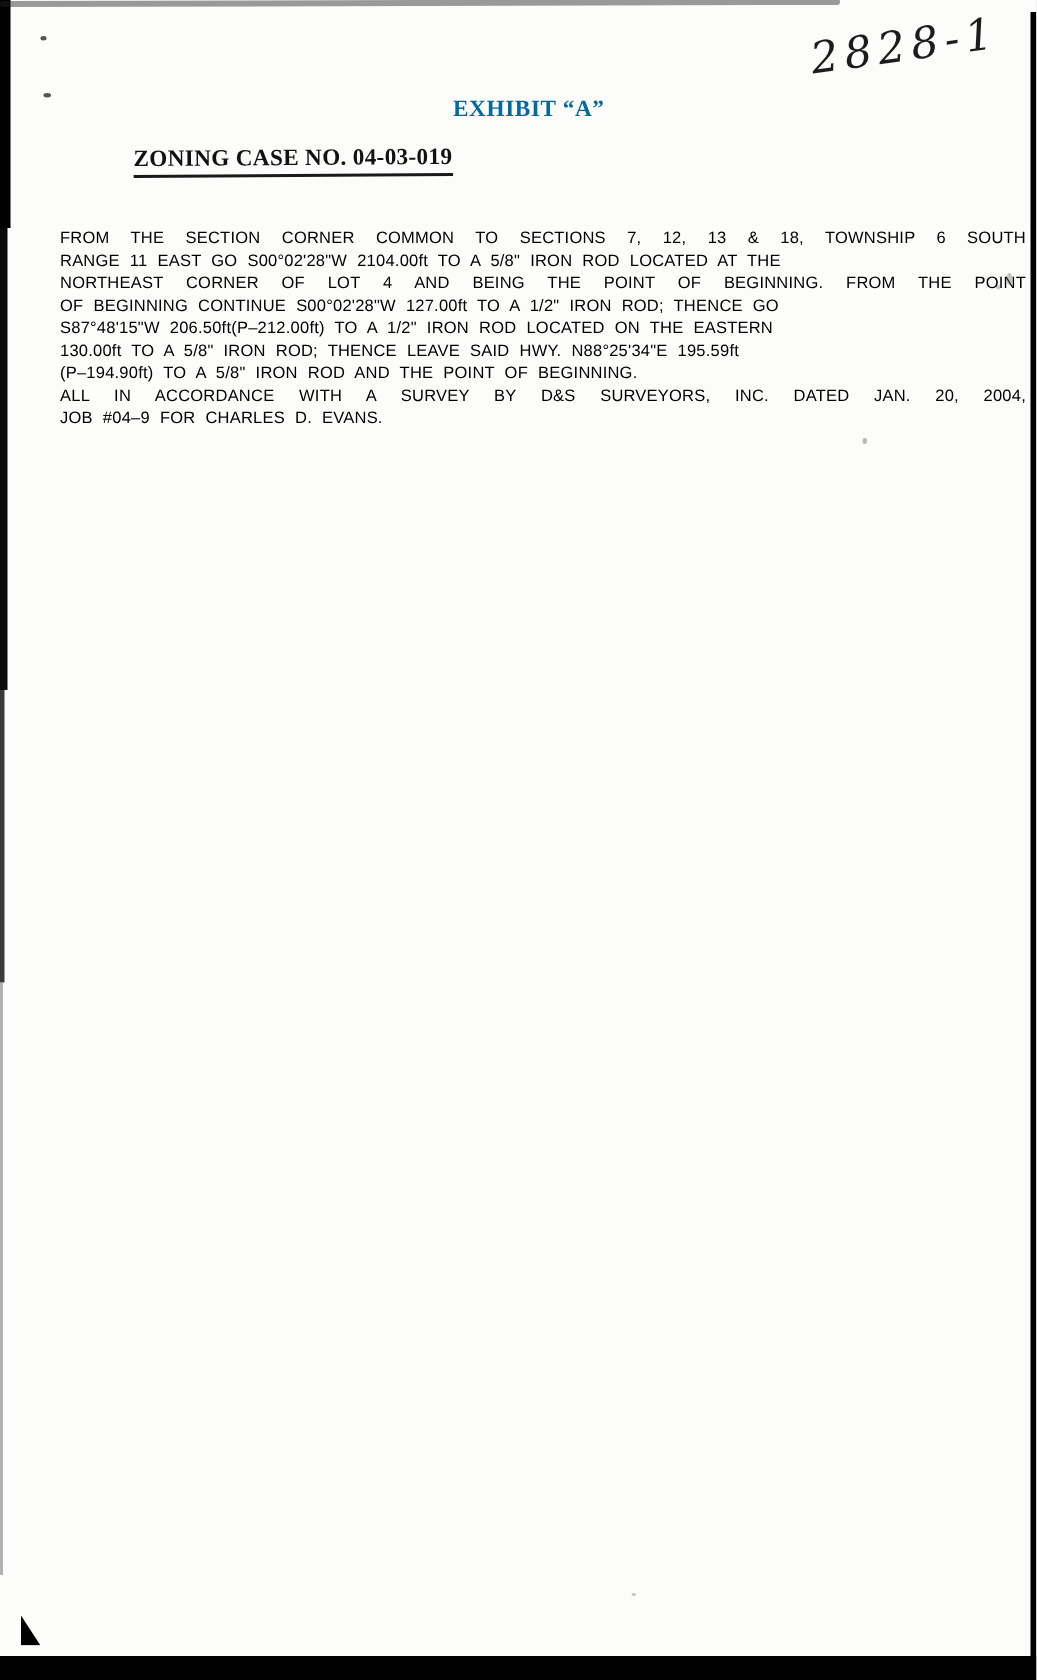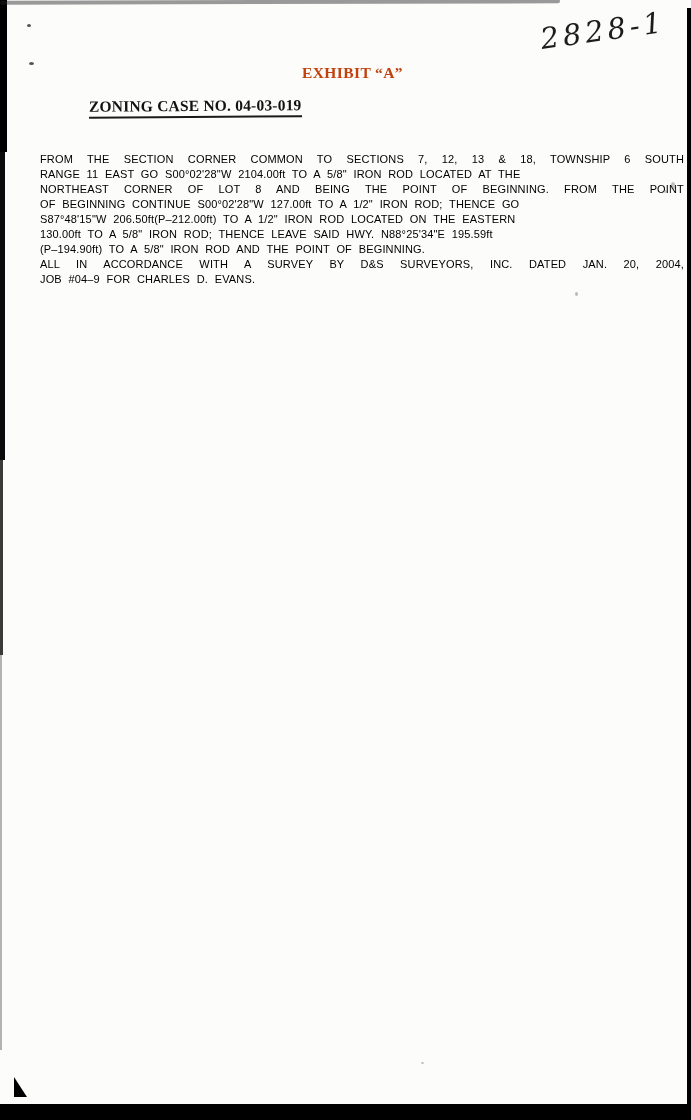--- a/index.html
+++ b/index.html
@@ -29,21 +29,21 @@
   
   .exhibit-title {
     position: absolute;
     left: 0; right: 0;
     top: 64px;
     text-align: center;
     padding-left: 14px;
     font-family: "Liberation Serif", serif;
     font-weight: bold;
     font-size: 15.5px;
-    color: #c2410c;
+    color: #0369a1;
     letter-spacing: 0.4px;
   }
 
   
   .case-number {
     position: absolute;
     left: 89px;
     top: 97px;
     font-family: "Liberation Serif", serif;
     font-weight: bold;
@@ -109,21 +109,21 @@
 
   <div class="handwritten">2828-1</div>
 
   <div class="exhibit-title">EXHIBIT “A”</div>
 
   <div class="case-number">ZONING CASE NO. 04-03-019</div>
 
   <div class="legal-description">
       <div class="desc-line justify">FROM THE SECTION CORNER COMMON TO SECTIONS 7, 12, 13 &amp; 18, TOWNSHIP 6 SOUTH</div>
       <div class="desc-line">RANGE 11 EAST GO S00°02'28"W 2104.00ft TO A 5/8" IRON ROD LOCATED AT THE</div>
-      <div class="desc-line justify">NORTHEAST CORNER OF LOT 8 AND BEING THE POINT OF BEGINNING. FROM THE POINT</div>
+      <div class="desc-line justify">NORTHEAST CORNER OF LOT 4 AND BEING THE POINT OF BEGINNING. FROM THE POINT</div>
       <div class="desc-line">OF BEGINNING CONTINUE S00°02'28"W 127.00ft TO A 1/2" IRON ROD; THENCE GO</div>
       <div class="desc-line">S87°48'15"W 206.50ft(P–212.00ft) TO A 1/2" IRON ROD LOCATED ON THE EASTERN</div>
       <div class="desc-line">130.00ft TO A 5/8" IRON ROD; THENCE LEAVE SAID HWY. N88°25'34"E 195.59ft</div>
       <div class="desc-line">(P–194.90ft) TO A 5/8" IRON ROD AND THE POINT OF BEGINNING.</div>
       <div class="desc-line justify">ALL IN ACCORDANCE WITH A SURVEY BY D&amp;S SURVEYORS, INC. DATED JAN. 20, 2004,</div>
       <div class="desc-line">JOB #04–9 FOR CHARLES D. EVANS.</div>
     </div>
 
   <div class="edge edge-left-1"></div>
   <div class="edge edge-left-2"></div>

